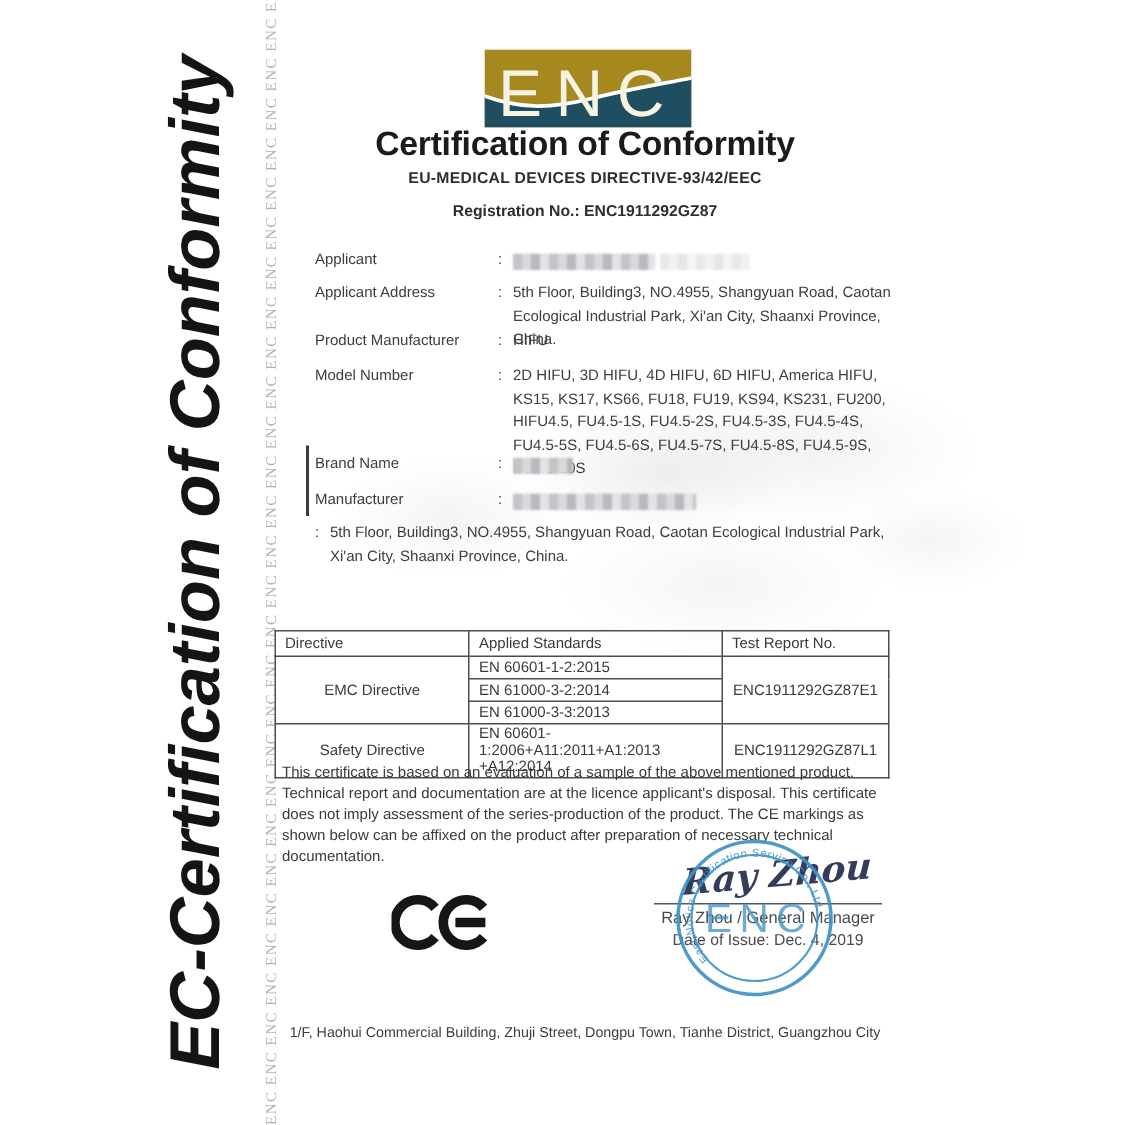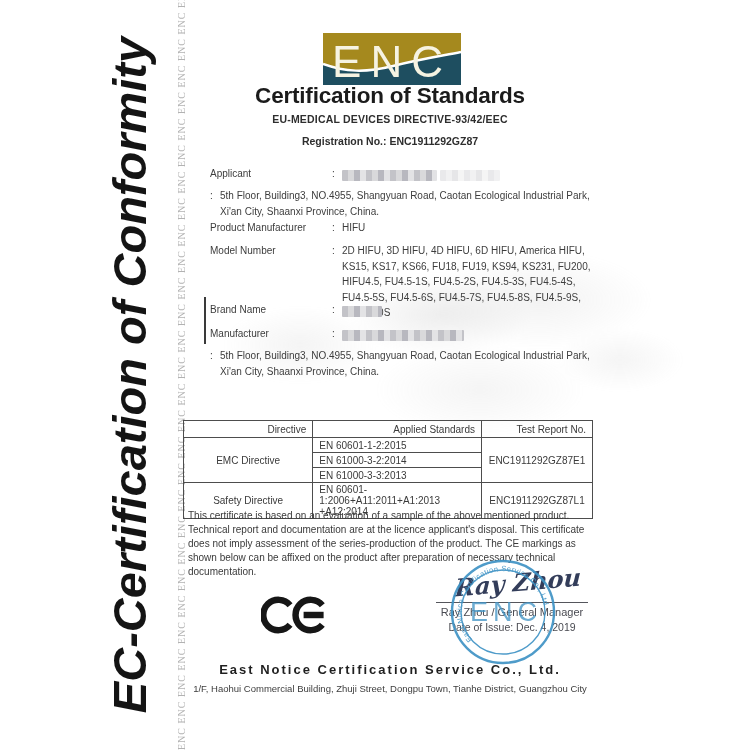--- a/index.html
+++ b/index.html
@@ -58,21 +58,21 @@
   }
   .redact.tail { opacity:.35; }
 
   
   .para { position:absolute; left:188px; width:408px; font-size:10px; line-height:14px; color:#3a3a3a; }
 
   
   .std-table { position:absolute; left:183px; top:420px; width:410px;
     border-collapse:collapse; font-size:10px; color:#3a3a3a; }
   .std-table th, .std-table td { border:1px solid #4d4d4d; padding:1px 6px; font-weight:400; }
-  .std-table th { text-align:right; height:17px; }
+  .std-table th { text-align:left; height:17px; }
   .col-dir { width:130px; text-align:center; }
   .col-std { width:169px; text-align:left; }
   .col-rep { width:111px; text-align:center; }
   .std-table td { height:15px; }
 
   
   .ce { position:absolute; left:261px; top:584px; width:71px; height:62px; }
 
   
   .sig-script { position:absolute; left:448px; top:568px; width:140px; text-align:center;
@@ -107,30 +107,31 @@
 
   <div class="logo">
     <svg width="138" height="52" viewBox="0 0 138 52">
       <rect x="0" y="0" width="138" height="52" fill="#a5891e"></rect>
       <path d="M0,31 C 22,39 42,40 70,33 C 98,26 118,23 138,19 L138,52 L0,52 Z" fill="#1e4e60"></path>
       <path d="M0,31 C 22,39 42,40 70,33 C 98,26 118,23 138,19" fill="none" stroke="#ffffff" stroke-width="2.5"></path>
       <text x="69" y="44" text-anchor="middle" font-family="Liberation Sans, sans-serif" font-size="44" letter-spacing="9" fill="#f6f3e2">ENC</text>
     </svg>
   </div>
 
-  <div class="doc-title">Certification of Standards</div>
+  <div class="doc-title">Certification of Conformity</div>
   <div class="doc-subtitle">EU-MEDICAL DEVICES DIRECTIVE-93/42/EEC</div>
   <div class="doc-reg">Registration No.: ENC1911292GZ87</div>
 
   <div class="frow" style="top:166px">
     <span class="lbl">Applicant</span>
     <span class="col">:</span>
     <span class="val"><span class="redact" style="width:95px"></span> <span class="redact tail" style="width:60px"></span></span>
   </div>
   <div class="frow" style="top:188px">
+    <span class="lbl">Applicant Address</span>
     <span class="col">:</span>
     <span class="val">5th Floor, Building3, NO.4955, Shangyuan Road, Caotan Ecological Industrial Park, Xi'an City, Shaanxi Province, China.</span>
   </div>
   <div class="frow" style="top:220px">
     <span class="lbl">Product Manufacturer</span>
     <span class="col">:</span>
     <span class="val">HIFU</span>
   </div>
   <div class="frow" style="top:243px">
     <span class="lbl">Model Number</span>
@@ -203,15 +204,14 @@
       <defs>
         <path id="ringpath" d="M 25,83 A 41,41 0 1 1 83,83" fill="none"></path>
       </defs>
       <text font-family="Liberation Sans, sans-serif" font-size="7.5" fill="#3f93c5" letter-spacing="0.4">
         <textPath href="#ringpath" startOffset="2">East Notice Certification Service Co., Ltd</textPath>
       </text>
       <text x="57" y="63" text-anchor="middle" font-family="Liberation Sans, sans-serif" font-size="27" letter-spacing="5" fill="#4596c6" opacity="0.85">ENC</text>
     </svg>
   </div>
 
-  <div class="foot-company">East Notice Certification Service Co., Ltd.</div>
   <div class="foot-address">1/F, Haohui Commercial Building, Zhuji Street, Dongpu Town, Tianhe District, Guangzhou City</div>
 </div>
 
 </body></html>

